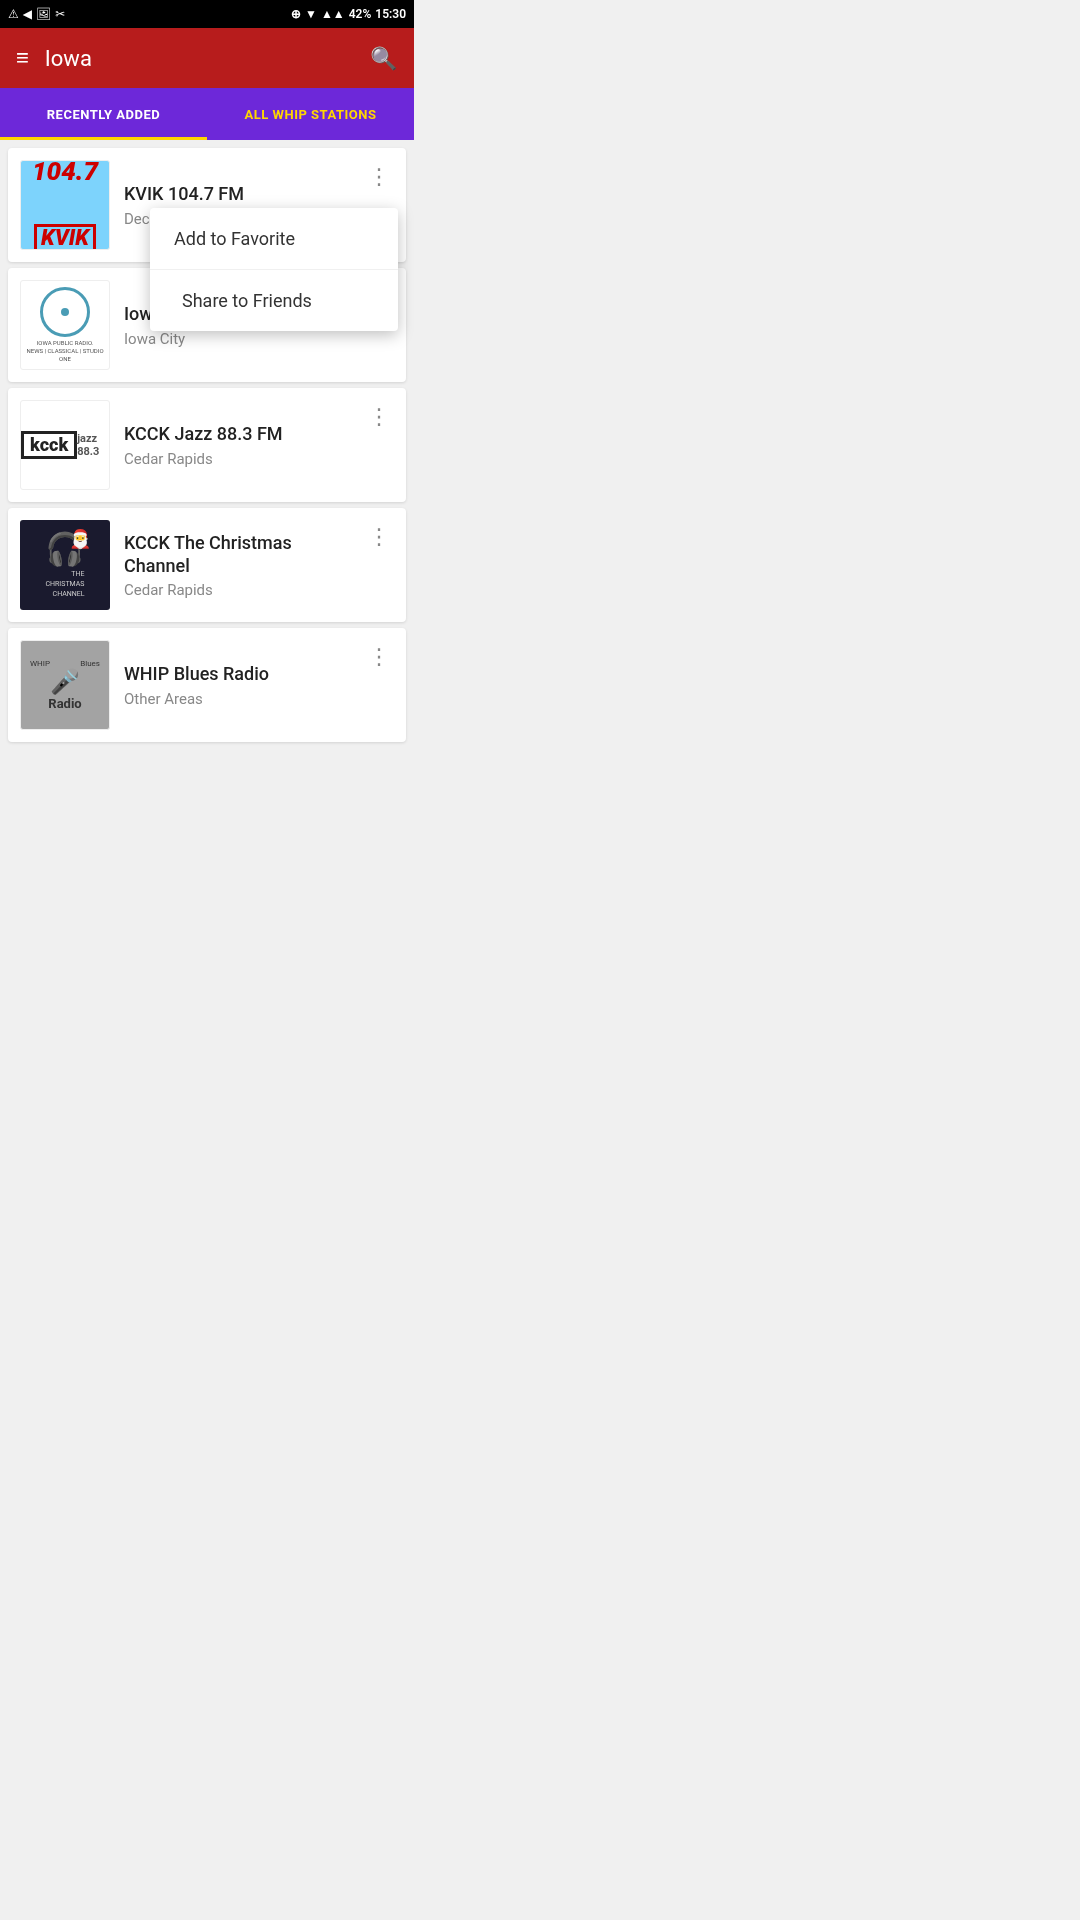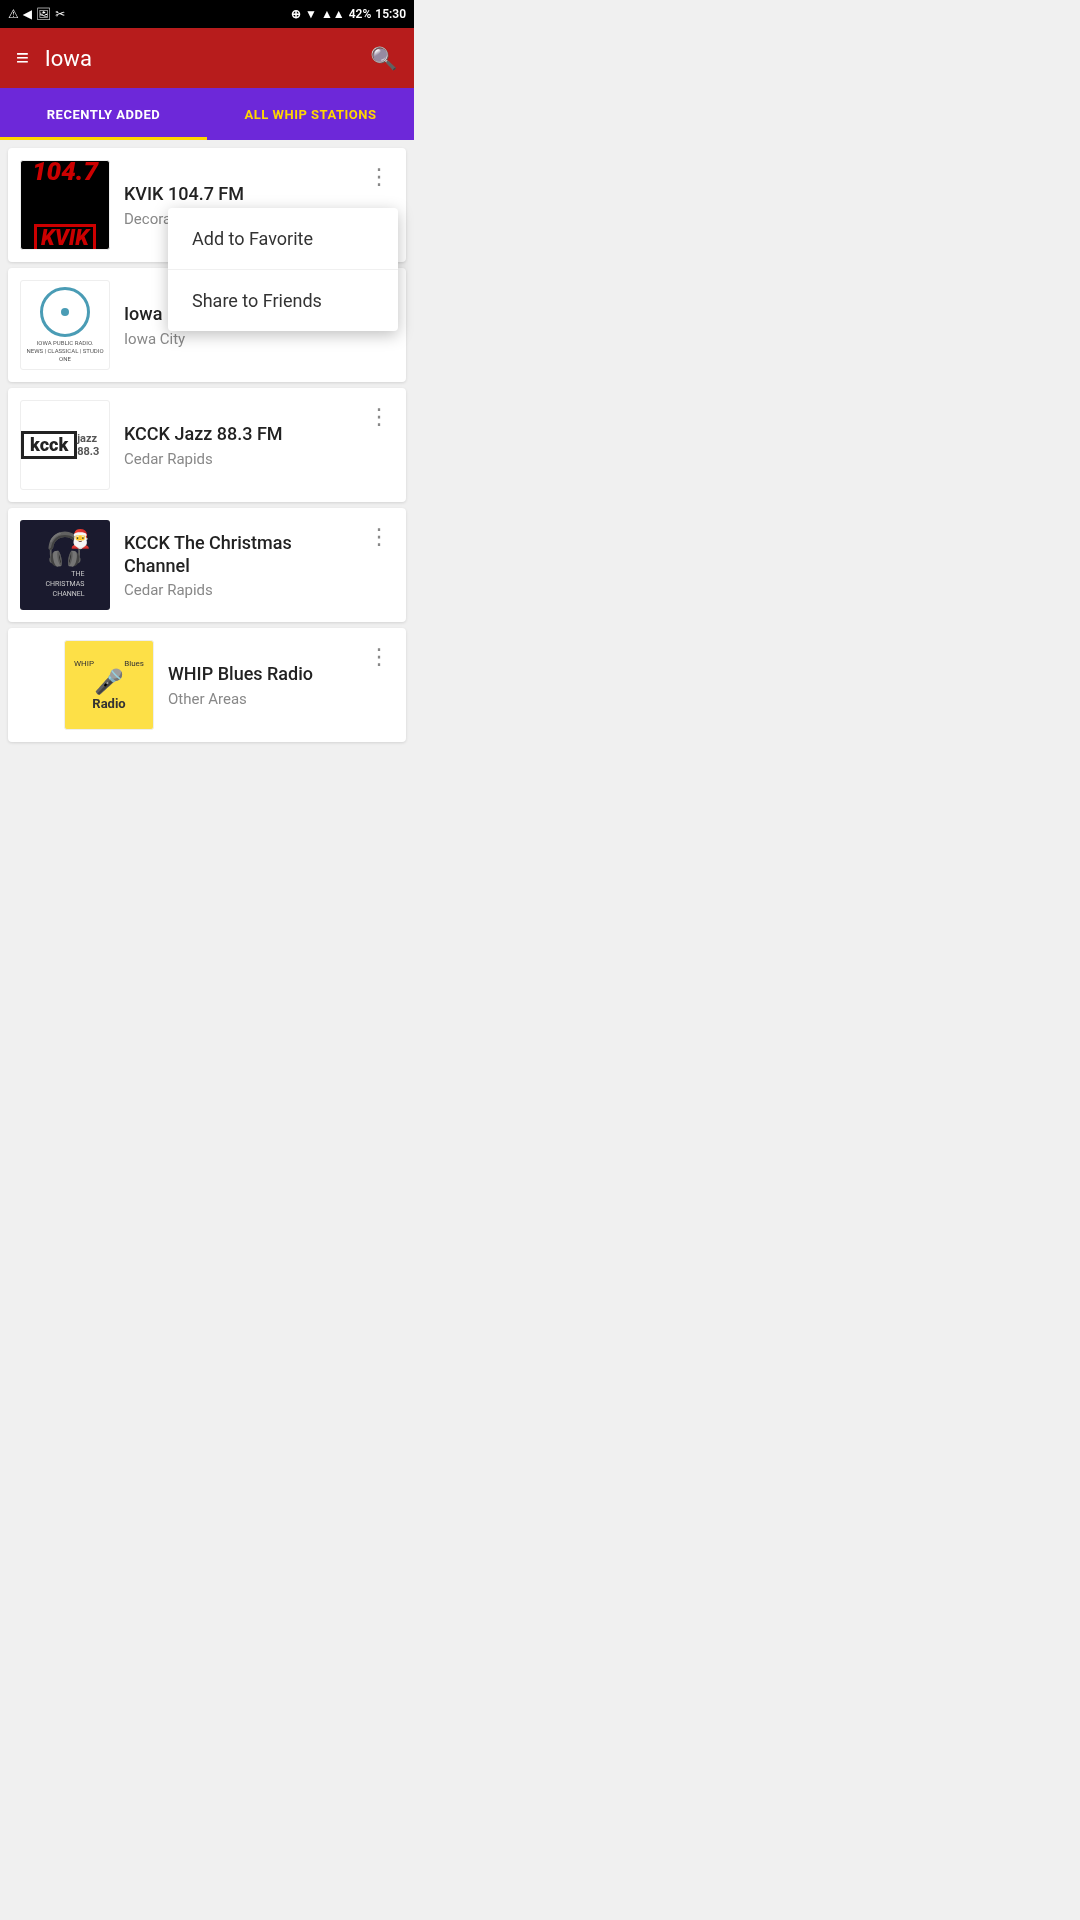--- a/index.html
+++ b/index.html
@@ -103,21 +103,21 @@
       flex-shrink: 0;
       border-radius: 3px;
       display: flex;
       align-items: center;
       justify-content: center;
       overflow: hidden;
     }
 
     
     .kvik-logo {
-      background: #000000;
+      background: #7dd3fc;
       flex-direction: column;
       border: 1px solid #eee;
     }
     .kvik-top {
       font-size: 26px;
       font-weight: 900;
       color: #cc0000;
       font-style: italic;
       line-height: 1;
     }
@@ -212,26 +212,25 @@
     .christmas-text {
       font-size: 7px;
       color: #ccc;
       text-align: right;
       line-height: 1.4;
       margin-top: 2px;
     }
 
     
     .whip-logo {
-      background: #fde047;
+      background: #a3a3a3;
       border: 1px solid #eee;
       flex-direction: column;
       align-items: center;
       justify-content: center;
-      margin-left: 44px;
     }
     .whip-text-top {
       font-size: 8px;
       color: #333;
       display: flex;
       justify-content: space-between;
       width: 70px;
     }
     .whip-mic {
       font-size: 24px;
@@ -266,31 +265,31 @@
 
     
     .context-menu {
       position: absolute;
       top: 60px;
       right: 8px;
       background: #fff;
       border-radius: 4px;
       box-shadow: 0 4px 16px rgba(0,0,0,0.25);
       z-index: 100;
-      width: 230px;
+      width: 248px;
       overflow: hidden;
     }
     .context-menu-item {
       padding: 20px 24px;
       font-size: 18px;
       color: #333;
       cursor: pointer;
       border-bottom: 1px solid #f0f0f0;
     }
-    .context-menu-item:last-child { border-bottom: none; }
+    .context-menu-item:last-child { border-bottom: none; margin-left: 8px; }
 
     
     .first-card-wrapper {
       position: relative;
     }
   </style>
 </head>
 <body>
 
 <div class="status-bar">

